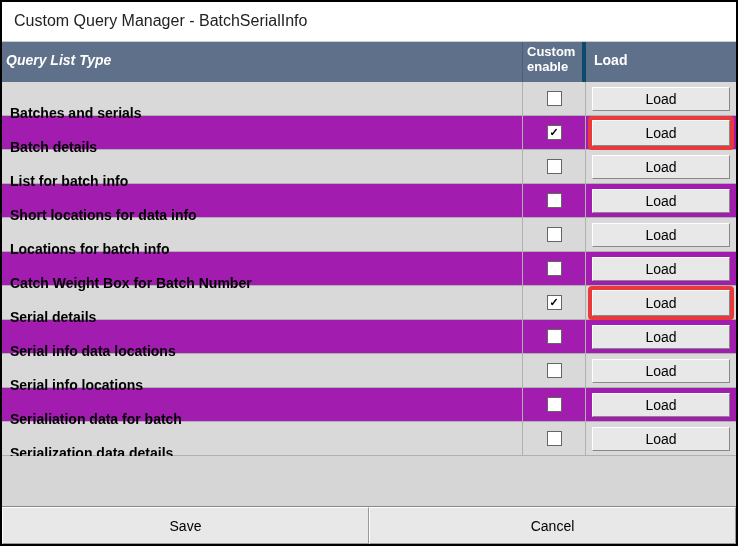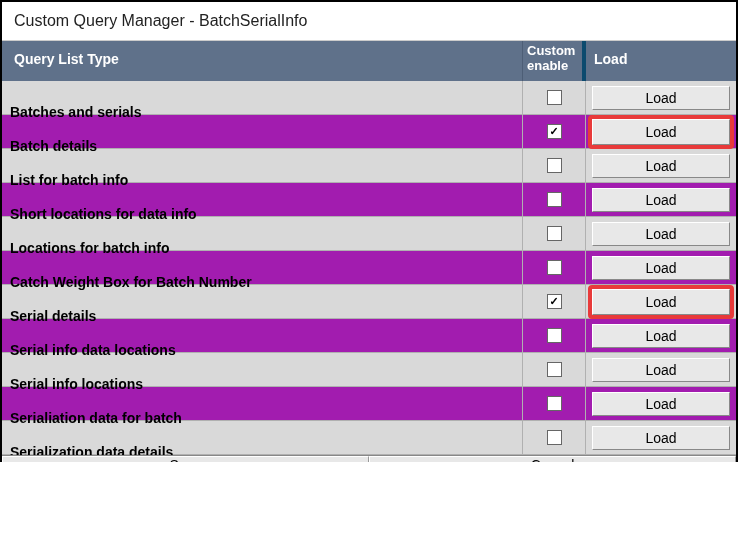--- a/index.html
+++ b/index.html
@@ -3,21 +3,21 @@
 <meta charset="utf-8">
 <style>
   * { box-sizing: border-box; }
   body {
     margin: 0;
     font-family: Arial, sans-serif;
     background: #fff;
   }
   .window {
     width: 738px;
-    height: 462px;
+    height: 546px;
     border: 2px solid #000;
     background: #fff;
     position: relative;
     display: flex;
     flex-direction: column;
   }
   .title-bar {
     height: 40px;
     background: #fff;
     padding: 10px 12px;
@@ -32,21 +32,21 @@
     background: #d6d6d6;
   }
   .header-row {
     display: flex;
     background: #5f718a;
     color: #fff;
     font-weight: bold;
     font-size: 14px;
     height: 40px;
   }
-  .col-name { flex: 1; padding: 10px 12px; }
+  .col-name { flex: 1; padding: 10px 4px; font-style: italic; }
   .col-enable {
     width: 64px;
     border-left: 1px solid #4d5e76;
     border-right: 4px solid #0c4a6e;
     padding: 3px 4px;
     line-height: 1.15;
     font-size: 13px;
   }
   .col-load {
     width: 150px;

